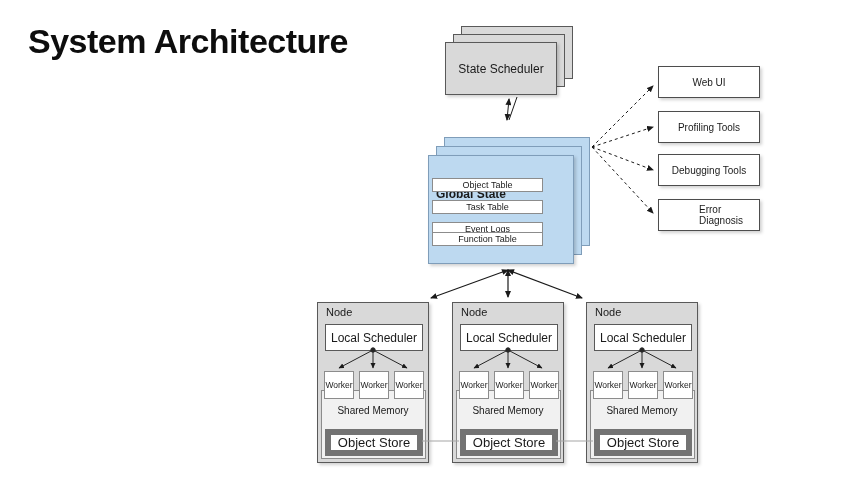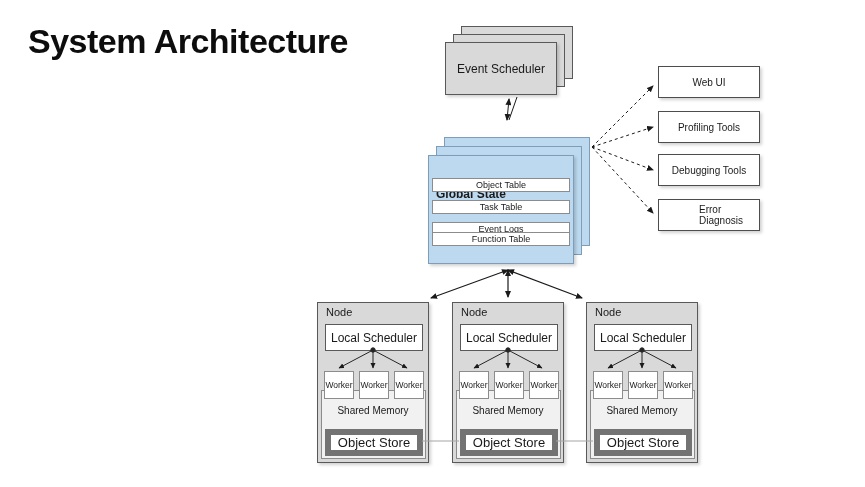--- a/index.html
+++ b/index.html
@@ -15,21 +15,21 @@
     background:#d9d9d9;border:1px solid #595959;box-sizing:border-box;
   }
   .blue-box{
     background:#bdd9f0;border:1px solid #7f9db9;box-sizing:border-box;
   }
   .shadow{box-shadow:2px 2px 3px rgba(0,0,0,0.18);}
   .sched-front{display:flex;align-items:center;justify-content:center;font-size:12px;}
   .state-front{padding:0;}
   .state-title{position:absolute;left:7px;top:3px;font-size:12px;font-weight:600;margin-top:28px;}
   .state-row{
-    position:absolute;left:3px;width:138px;height:14px;background:#ffffff;border:1px solid #8c8c8c;
+    position:absolute;left:3px;width:111px;height:14px;background:#ffffff;border:1px solid #8c8c8c;
     box-sizing:border-box;font-size:9px;display:flex;align-items:center;justify-content:center;
   }
   .tool-box{
     position:absolute;left:658px;width:102px;height:32px;background:#ffffff;border:1px solid #4d4d4d;
     box-sizing:border-box;display:flex;align-items:center;justify-content:center;font-size:10px;
   }
   .node{
     position:absolute;top:302px;width:112px;height:161px;background:#d9d9d9;border:1px solid #595959;
     box-sizing:border-box;
   }
@@ -57,21 +57,21 @@
 </head>
 <body>
 
 <div id="slide">
 
   <div id="title" class="abs">System Architecture</div>
 
   <div class="abs gray-box" style="left:461px;top:26px;width:112px;height:53px;"></div>
   <div class="abs gray-box" style="left:453px;top:34px;width:112px;height:53px;"></div>
   <div class="abs gray-box sched-front shadow" style="left:445px;top:42px;width:112px;height:53px;">
-    <span>Event Scheduler</span>
+    <span>State Scheduler</span>
   </div>
 
   <div class="abs blue-box" style="left:444px;top:137px;width:146px;height:109px;"></div>
   <div class="abs blue-box" style="left:436px;top:146px;width:146px;height:109px;"></div>
   <div class="abs blue-box state-front shadow" style="left:428px;top:155px;width:146px;height:109px;">
     <div class="state-title">Global State</div>
     <div class="state-row" style="top:22px;">Object Table</div>
     <div class="state-row" style="top:44px;">Task Table</div>
     <div class="state-row" style="top:66px;">Event Logs</div>
     <div class="state-row" style="top:76px;">Function Table</div>

